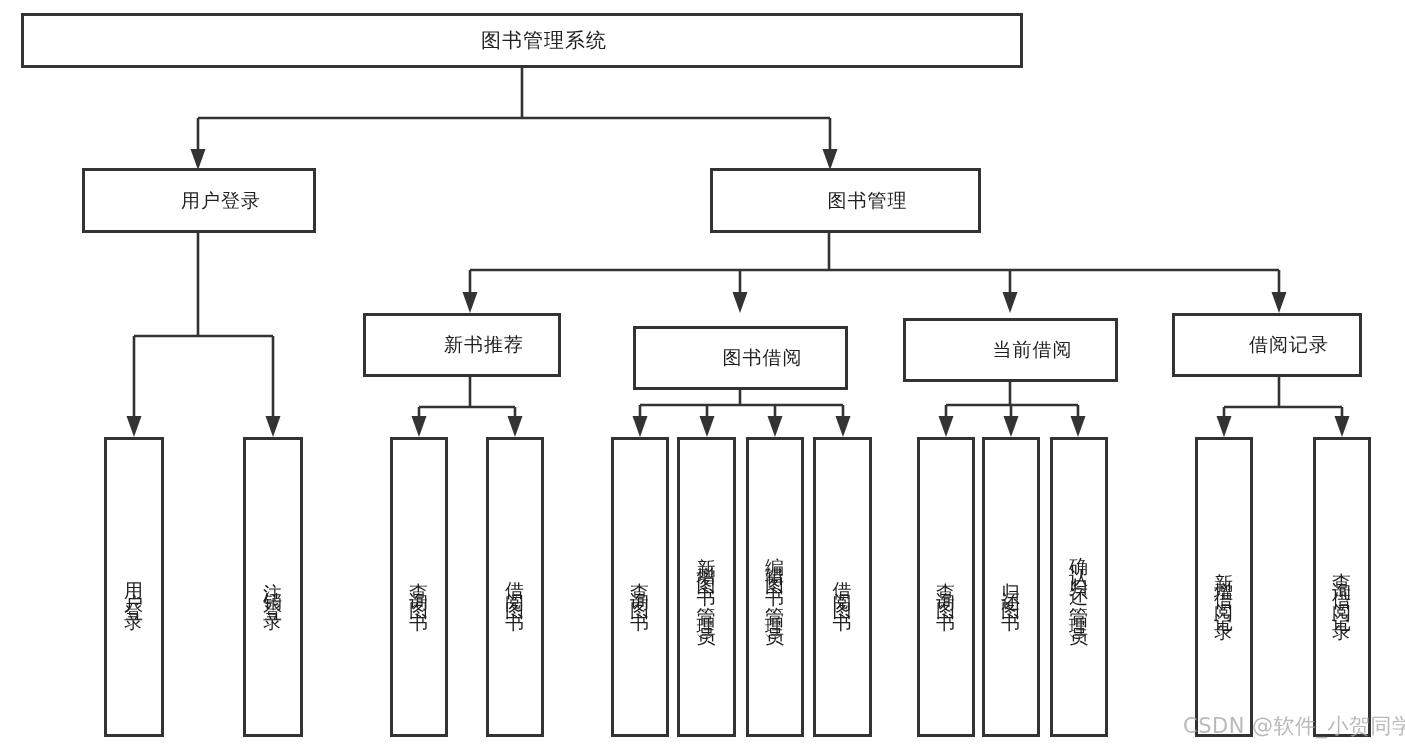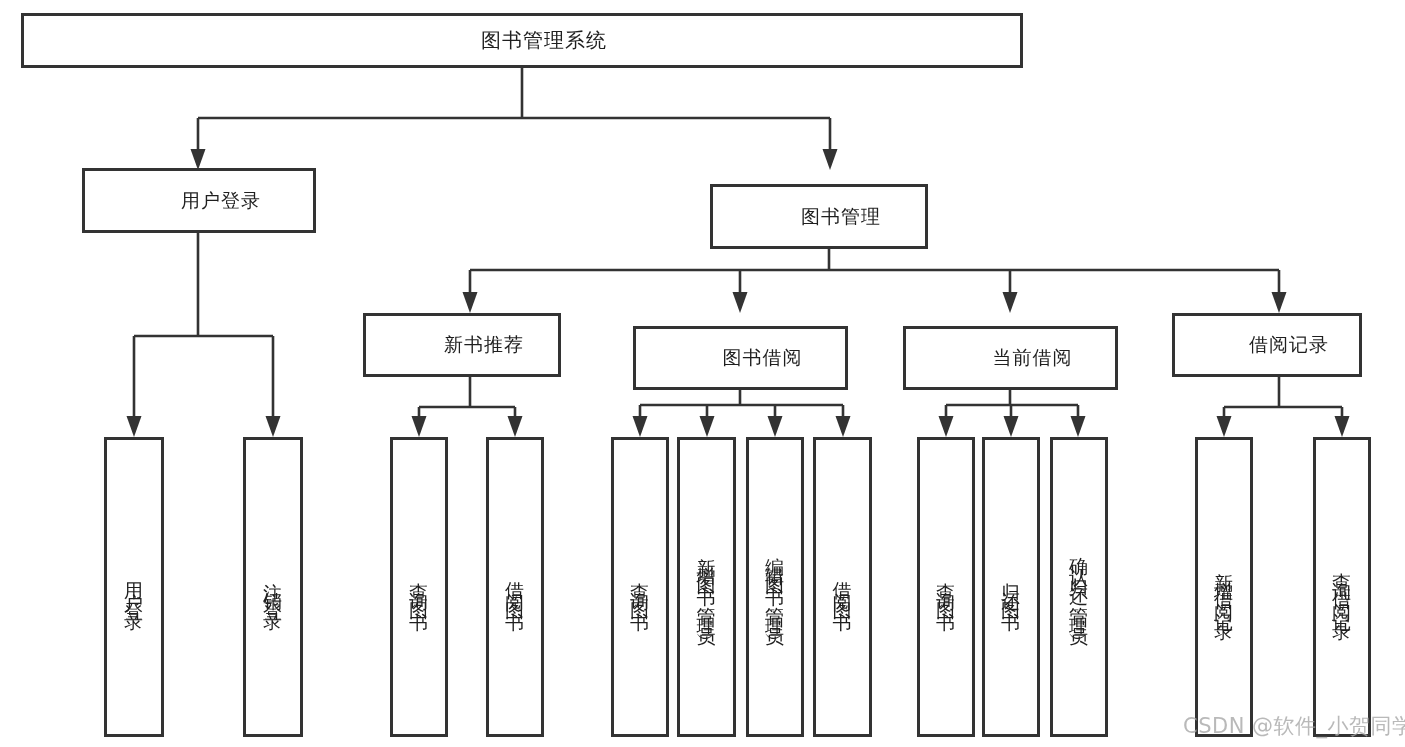--- a/index.html
+++ b/index.html
@@ -108,31 +108,31 @@
     </g>
   </svg>
 
   <div class="node hnode root-node" style="left:21px;top:13px;width:1002px;height:55px">
     <span class="lbl">图书管理系统</span>
   </div>
 
   <div class="node hnode" style="left:82px;top:168px;width:234px;height:65px">
     <span class="lbl">用户登录</span>
   </div>
-  <div class="node hnode" style="left:710px;top:184px;width:218px;height:65px">
+  <div class="node hnode" style="left:710px;top:168px;width:271px;height:65px">
     <span class="lbl">图书管理</span>
   </div>
 
   <div class="node hnode" style="left:363px;top:313px;width:198px;height:64px">
     <span class="lbl">新书推荐</span>
   </div>
   <div class="node hnode" style="left:633px;top:326px;width:215px;height:64px">
     <span class="lbl">图书借阅</span>
   </div>
-  <div class="node hnode" style="left:903px;top:326px;width:215px;height:64px">
+  <div class="node hnode" style="left:903px;top:318px;width:215px;height:64px">
     <span class="lbl">当前借阅</span>
   </div>
   <div class="node hnode" style="left:1172px;top:313px;width:190px;height:64px">
     <span class="lbl">借阅记录</span>
   </div>
 
   <div class="node vnode" style="left:104px;top:437px;width:60px;height:300px">
     <span class="lbl">用户登录</span>
   </div>
   <div class="node vnode" style="left:243px;top:437px;width:60px;height:300px">

